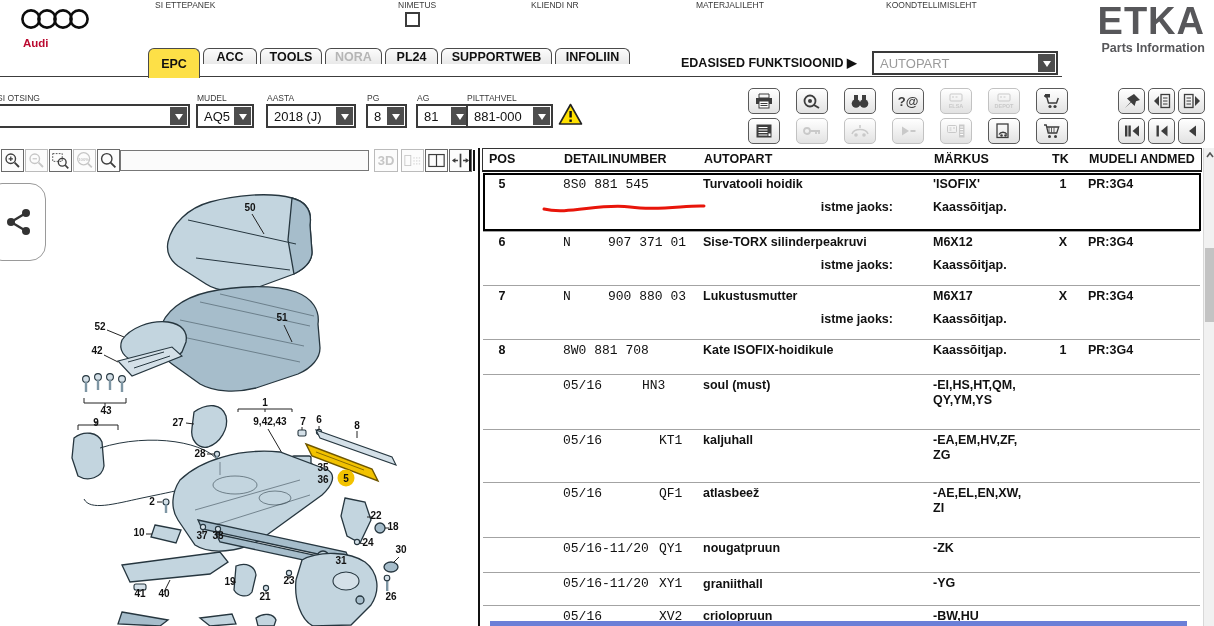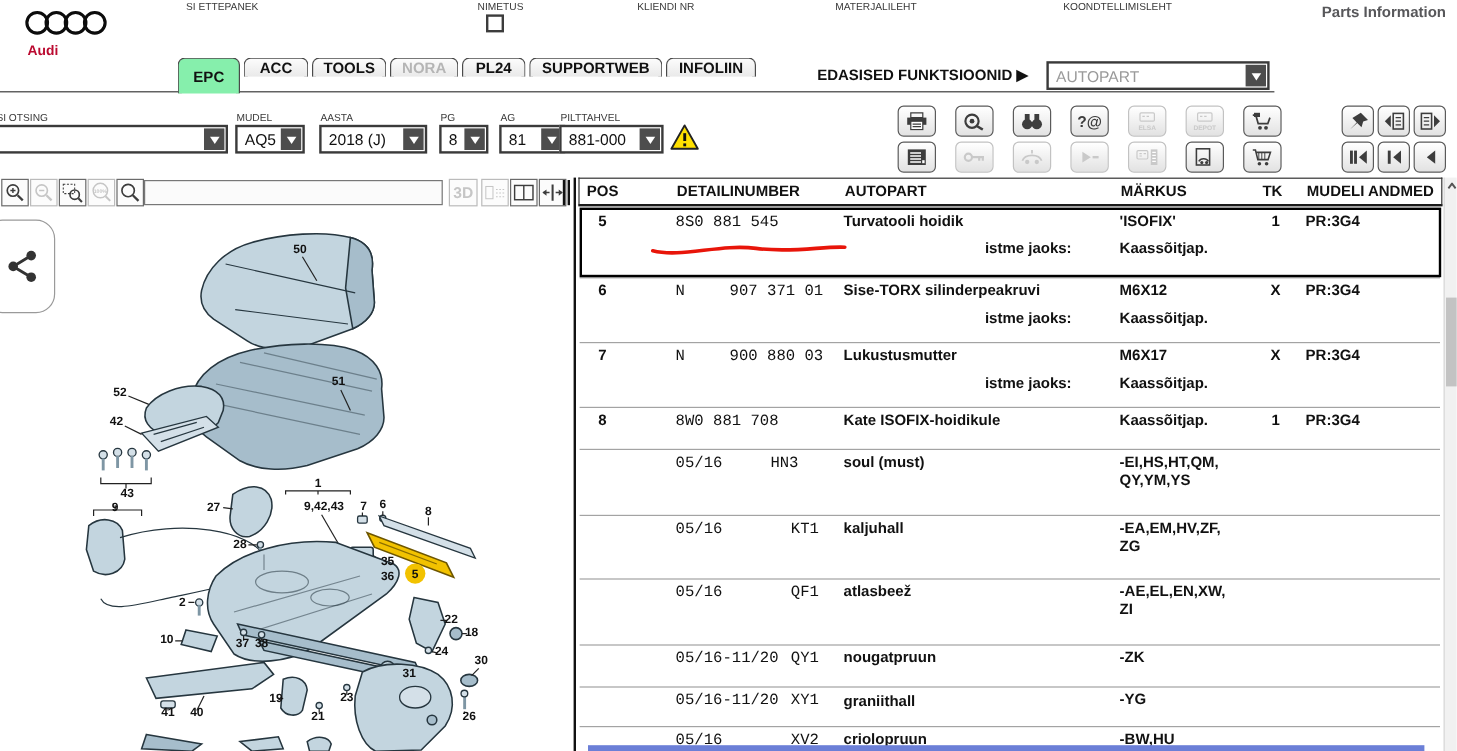--- a/index.html
+++ b/index.html
@@ -10,21 +10,21 @@
 
 .dd{position:absolute;background:#fff;border:2px solid #3a3a3a;height:24px;display:flex;align-items:center}
 .dd .val{flex:1;font-weight:normal;font-size:13px;padding-left:6px;white-space:nowrap;overflow:hidden}
 .dd .arr{width:17px;height:18px;margin-right:1px;background:#4d4d4d;display:flex;align-items:center;justify-content:center;flex:none}
 .dd .arr:after{content:"";border:4px solid transparent;border-top:6px solid #fff;margin-top:5px}
 .dd.gray .val{color:#9a9a9a}
 
 #tabs .tab{position:absolute;top:0;height:16px;border:1px solid #4a4a4a;border-bottom:none;
   border-radius:6px 6px 0 0;background:linear-gradient(#fcfcfc,#e9e9e9);
   display:flex;align-items:center;justify-content:center;font-weight:bold;font-size:12.5px}
-#tabs .tab.active{background:#86efac;height:30px;z-index:5}
+#tabs .tab.active{background:#fde047;height:30px;z-index:5}
 #tabs .tab.disabled{color:#b5b5b5}
 
 .tbtn{position:absolute;width:32px;height:26px;border:1px solid #5a5a5a;border-radius:5px;
   background:linear-gradient(#ffffff,#e2e2e2);display:flex;align-items:center;justify-content:center;color:#3d3d3d}
 .tbtn.dis{border-color:#c2c2c2;color:#c9c9c9}
 .tbtn.sm{width:27px}
 
 .vbtn{position:absolute;top:149px;width:23px;height:23px;border:1px solid #6a6a6a;background:#fcfcfc;
   display:flex;align-items:center;justify-content:center;color:#3d3d3d;font-weight:bold;font-size:11px}
 .vbtn.dis{color:#c6c6c6;border-color:#bbb}
@@ -71,20 +71,21 @@
 <div class="abs" style="left:23px;top:37px;color:#bb0a30;font-weight:bold;font-size:11.5px">Audi</div>
 
 <span class="lbl" style="left:155px;top:0">SI ETTEPANEK</span>
 <span class="lbl" style="left:398px;top:0">NIMETUS</span>
 <span class="lbl" style="left:531px;top:0">KLIENDI NR</span>
 <span class="lbl" style="left:696px;top:0">MATERJALILEHT</span>
 <span class="lbl" style="left:886px;top:0">KOONDTELLIMISLEHT</span>
 <div class="chk" style="left:405px;top:12px"></div>
 
 <div id="etka-logo">
+  <div class="t">ETKA</div>
   <div class="s">Parts Information</div>
 </div>
 
 <div id="tabs" class="abs" style="left:0;top:48px;width:660px;height:30px">
     <div class="tab active" style="left: 148px; width: 52px;">EPC</div>
     <div class="tab" style="left: 203px; width: 54px;">ACC</div>
     <div class="tab" style="left: 260px; width: 62px;">TOOLS</div>
     <div class="tab disabled" style="left: 325px; width: 57px;">NORA</div>
     <div class="tab" style="left: 385px; width: 53px;">PL24</div>
     <div class="tab" style="left: 441px; width: 111px;">SUPPORTWEB</div>

